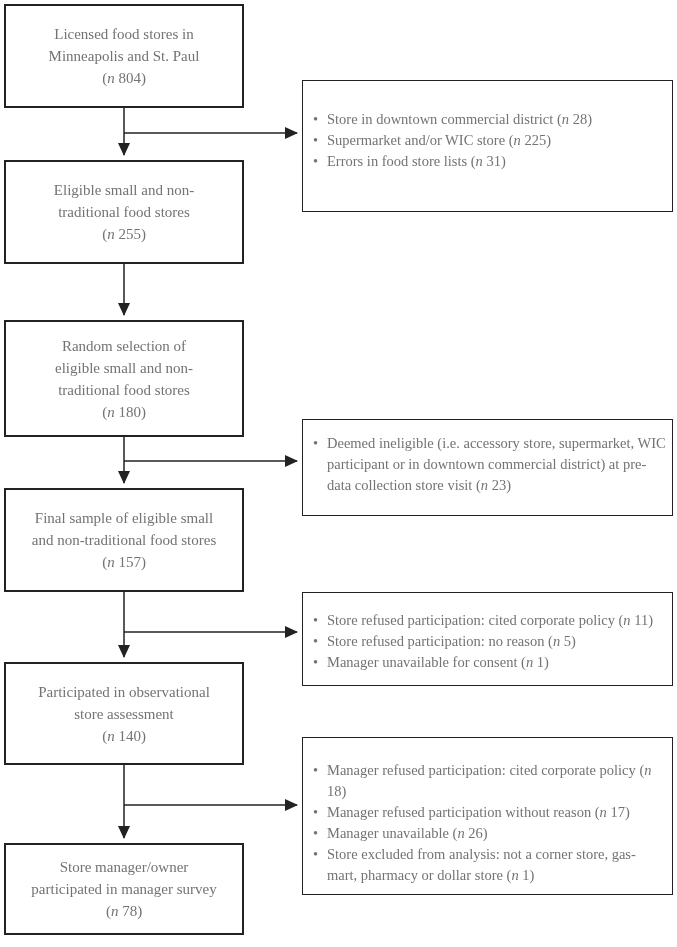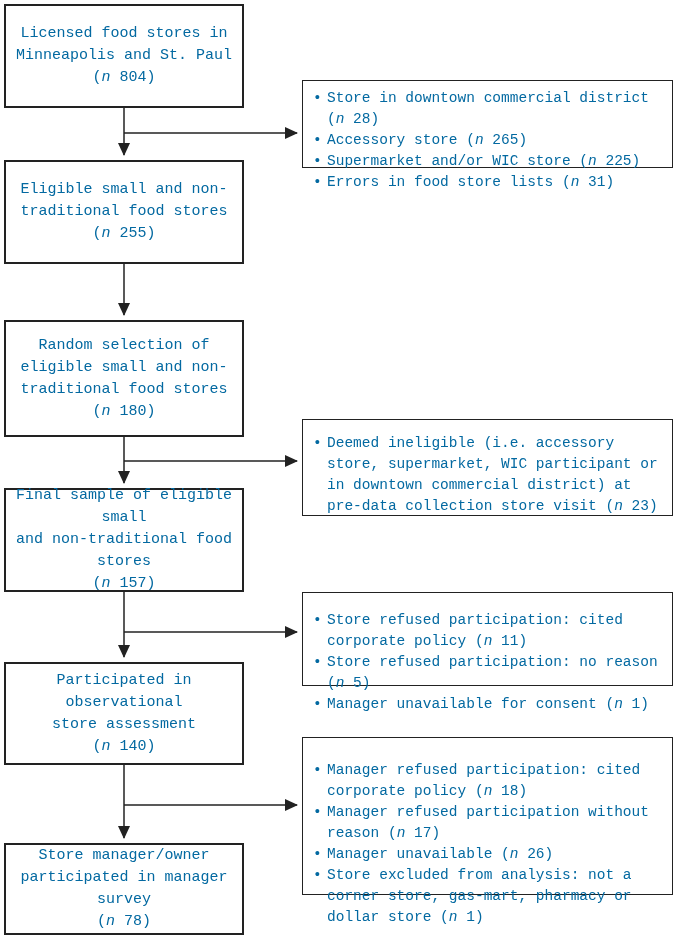--- a/index.html
+++ b/index.html
@@ -5,22 +5,22 @@
   html, body {
     margin: 0;
     padding: 0;
     background: #ffffff;
   }
   .canvas {
     position: relative;
     width: 677px;
     height: 947px;
     background: #ffffff;
-    font-family: Liberation Mono, monospace;
-    color: #0369a1;
+    font-family: Liberation Serif, serif;
+    color: #737373;
     overflow: hidden;
   }
   .arrows {
     position: absolute;
     left: 0; top: 0;
     width: 677px; height: 947px;
     pointer-events: none;
   }
   .main-box {
     position: absolute;
@@ -62,21 +62,21 @@
     text-indent: 0;
   }
   
   .b1 { top: 4px;   height: 104px; }
   .b2 { top: 160px; height: 104px; }
   .b3 { top: 320px; height: 117px; }
   .b4 { top: 488px; height: 104px; }
   .b5 { top: 662px; height: 103px; }
   .b6 { top: 843px; height: 92px; }
   
-  .s1 { top: 80px;  height: 88px; padding-top: 7px; }
+  .s1 { top: 80px;  height: 132px; padding-top: 28px; }
   .s2 { top: 419px; height: 97px;  padding-top: 13px; }
   .s3 { top: 592px; height: 94px;  padding-top: 17px; }
   .s4 { top: 737px; height: 158px; padding-top: 22px; }
   i { font-style: italic; }
 </style>
 </head>
 <body>
 
 <div class="canvas">
 
@@ -130,21 +130,20 @@
     </div>
   <div class="main-box b6">
       <div>Store manager/owner</div>
       <div>participated in manager survey</div>
       <div>(<i>n</i> 78)</div>
     </div>
 
   <div class="side-box s1">
     <ul>
         <li><span class="bullet">•</span><span>Store in downtown commercial district (<i>n</i> 28)</span></li>
-        <li><span class="bullet">•</span><span>Accessory store (<i>n</i> 265)</span></li>
         <li><span class="bullet">•</span><span>Supermarket and/or WIC store (<i>n</i> 225)</span></li>
         <li><span class="bullet">•</span><span>Errors in food store lists (<i>n</i> 31)</span></li>
       </ul>
   </div>
   <div class="side-box s2">
     <ul>
         <li><span class="bullet">•</span><span>Deemed ineligible (i.e. accessory store, supermarket, WIC participant or in downtown commercial district) at pre-data collection store visit (<i>n</i> 23)</span></li>
       </ul>
   </div>
   <div class="side-box s3">

